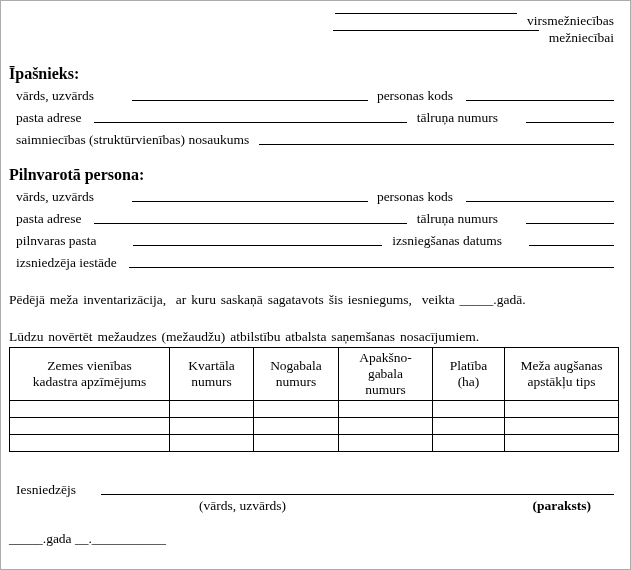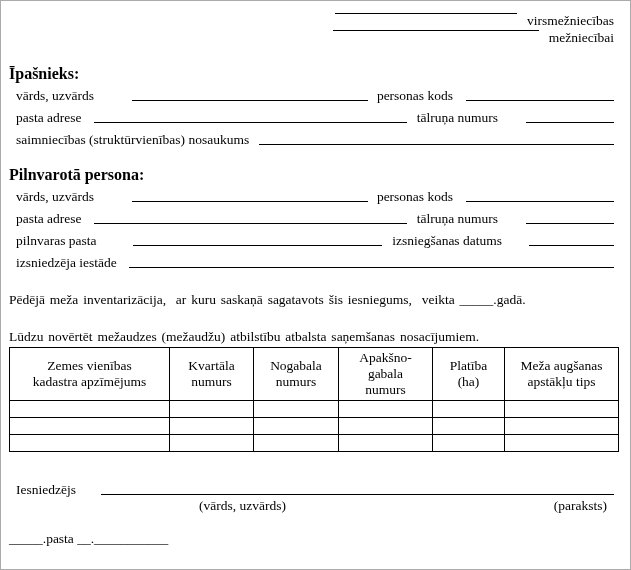--- a/index.html
+++ b/index.html
@@ -40,21 +40,21 @@
     text-align: center;
     vertical-align: middle;
     line-height: 16px;
     height: 53px;
     padding: 2px 2px;
   }
   table.criteria td { height: 17px; padding: 0; }
   .submitter-row { display: flex; align-items: flex-end; height: 20px; margin-top: 26px; }
   .captions-row { display: flex; height: 16px; line-height: 15px; }
   .caption-name { margin-left: 190px; }
-  .caption-sign { margin-left: auto; margin-right: 7px; }
+  .caption-sign { margin-left: auto; margin-right: 23px; font-weight: bold; }
   .date-row { margin-top: 16px; line-height: 17px; }
 </style>
 </head>
 <body>
 
 <div class="page">
 
   <div class="dest-row">
     <span class="line" style="width:182px"></span>
     <span class="dest-lbl">virsmežniecības</span>
@@ -172,15 +172,15 @@
 
   <div class="submitter-row">
     <span class="lbl indent">Iesniedzējs</span>
     <span class="line" style="flex:1; margin-left:25px"></span>
   </div>
   <div class="captions-row">
     <span class="caption-name">(vārds, uzvārds)</span>
     <span class="caption-sign">(paraksts)</span>
   </div>
 
-  <div class="date-row">_____.pasta __.___________</div>
+  <div class="date-row">_____.gada __.___________</div>
 
 </div>
 
 </body></html>

